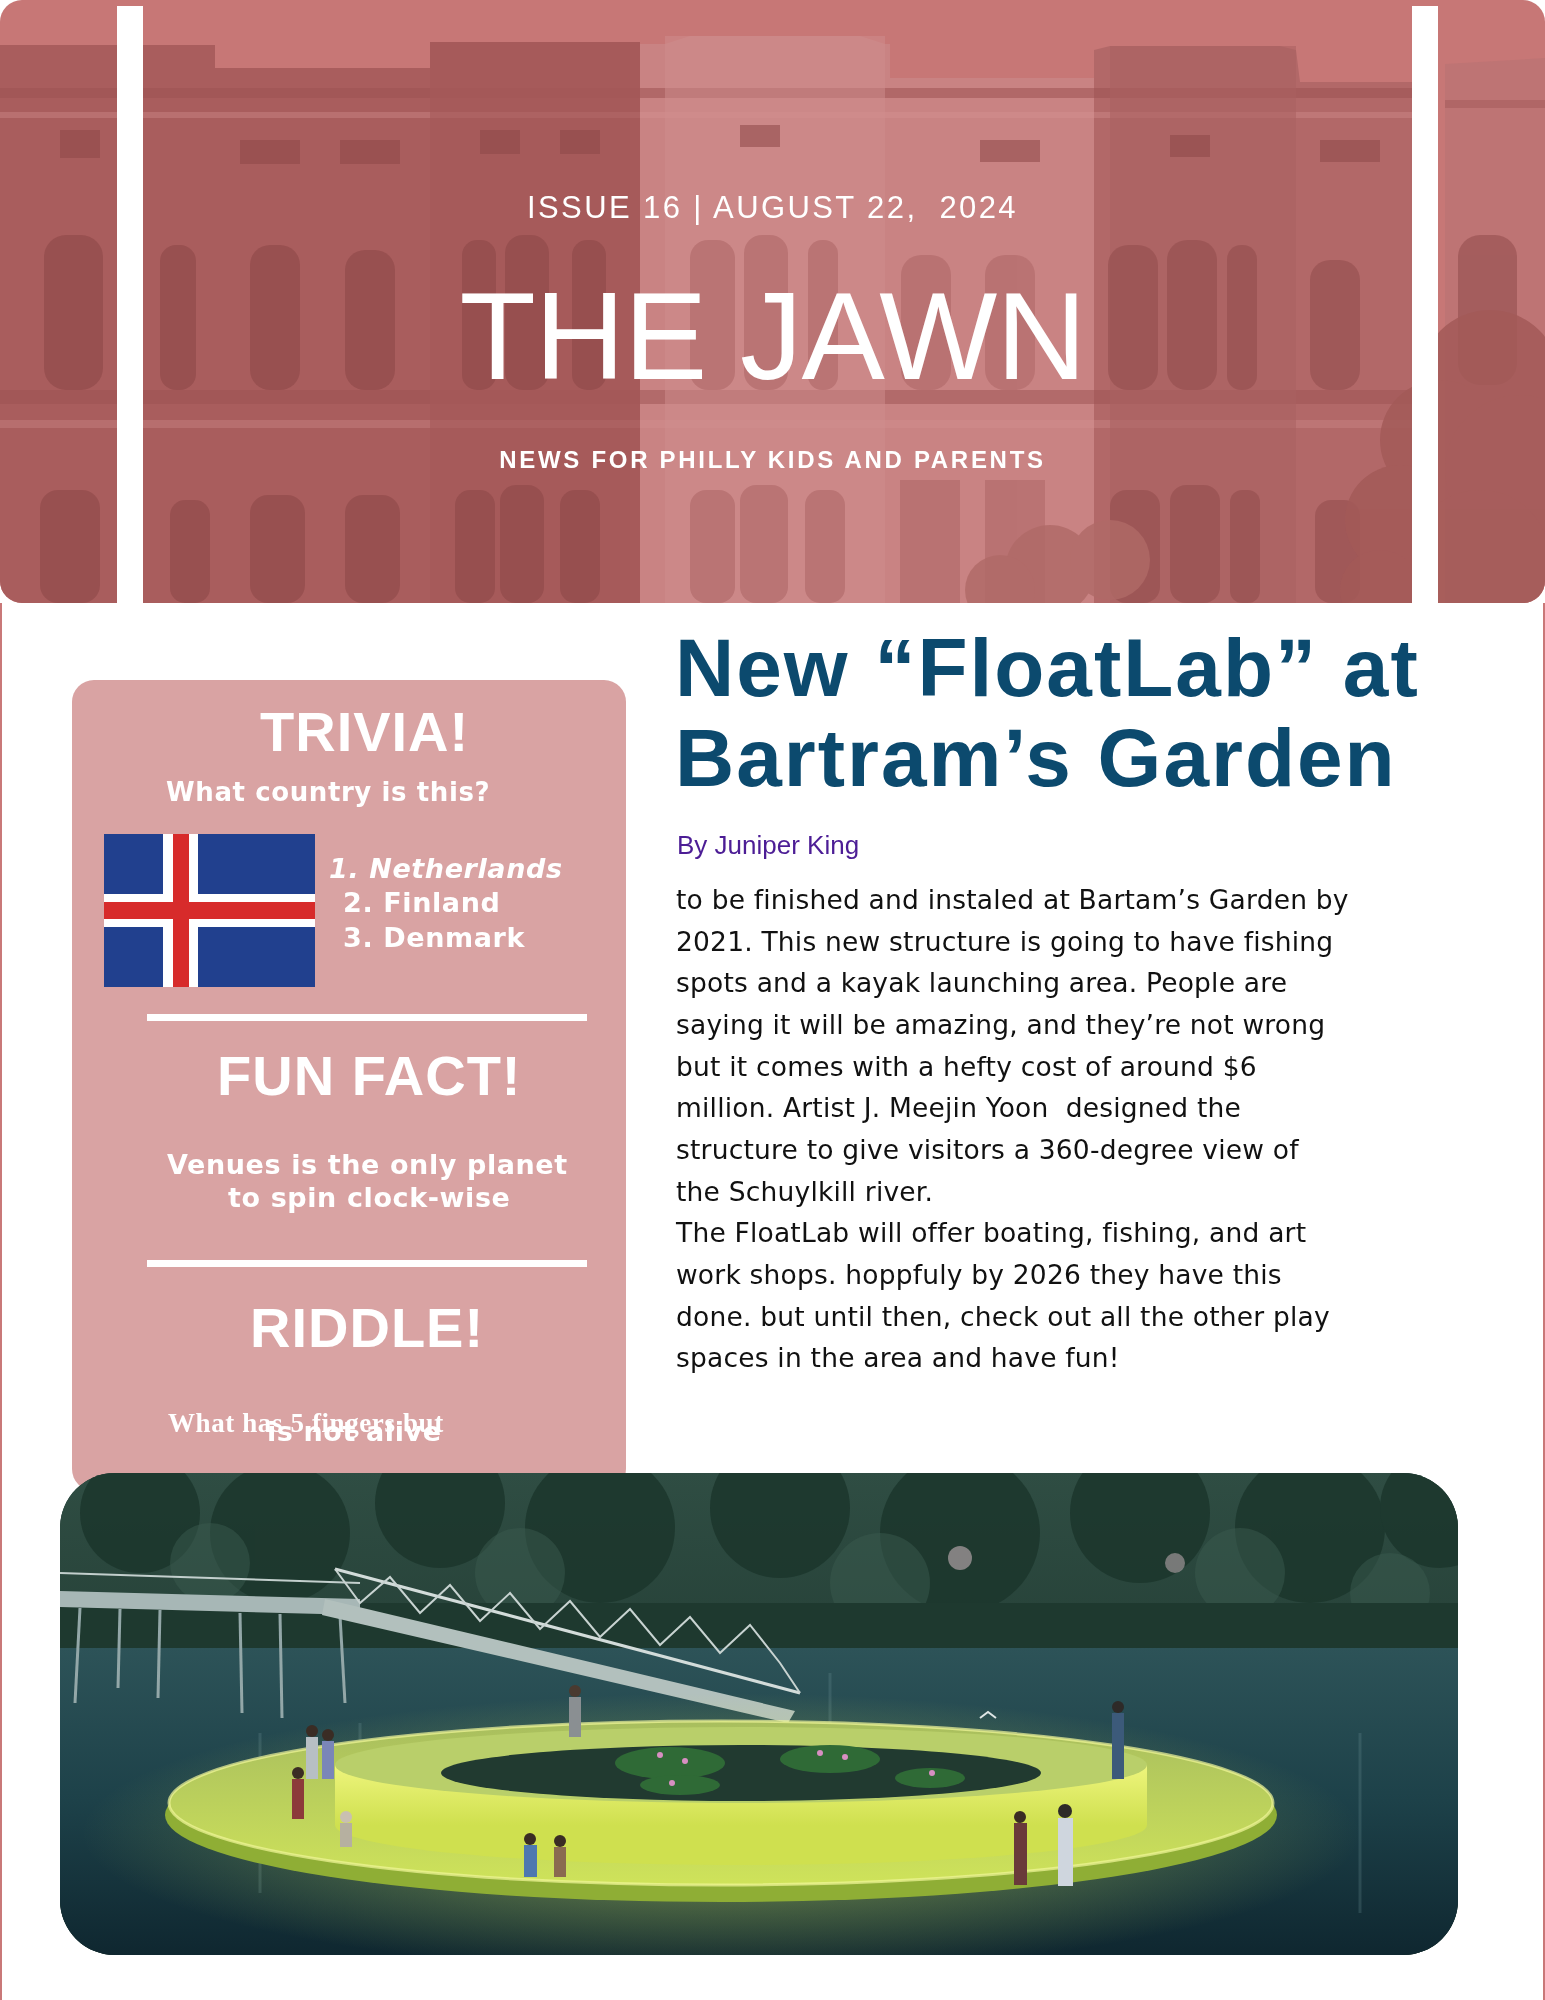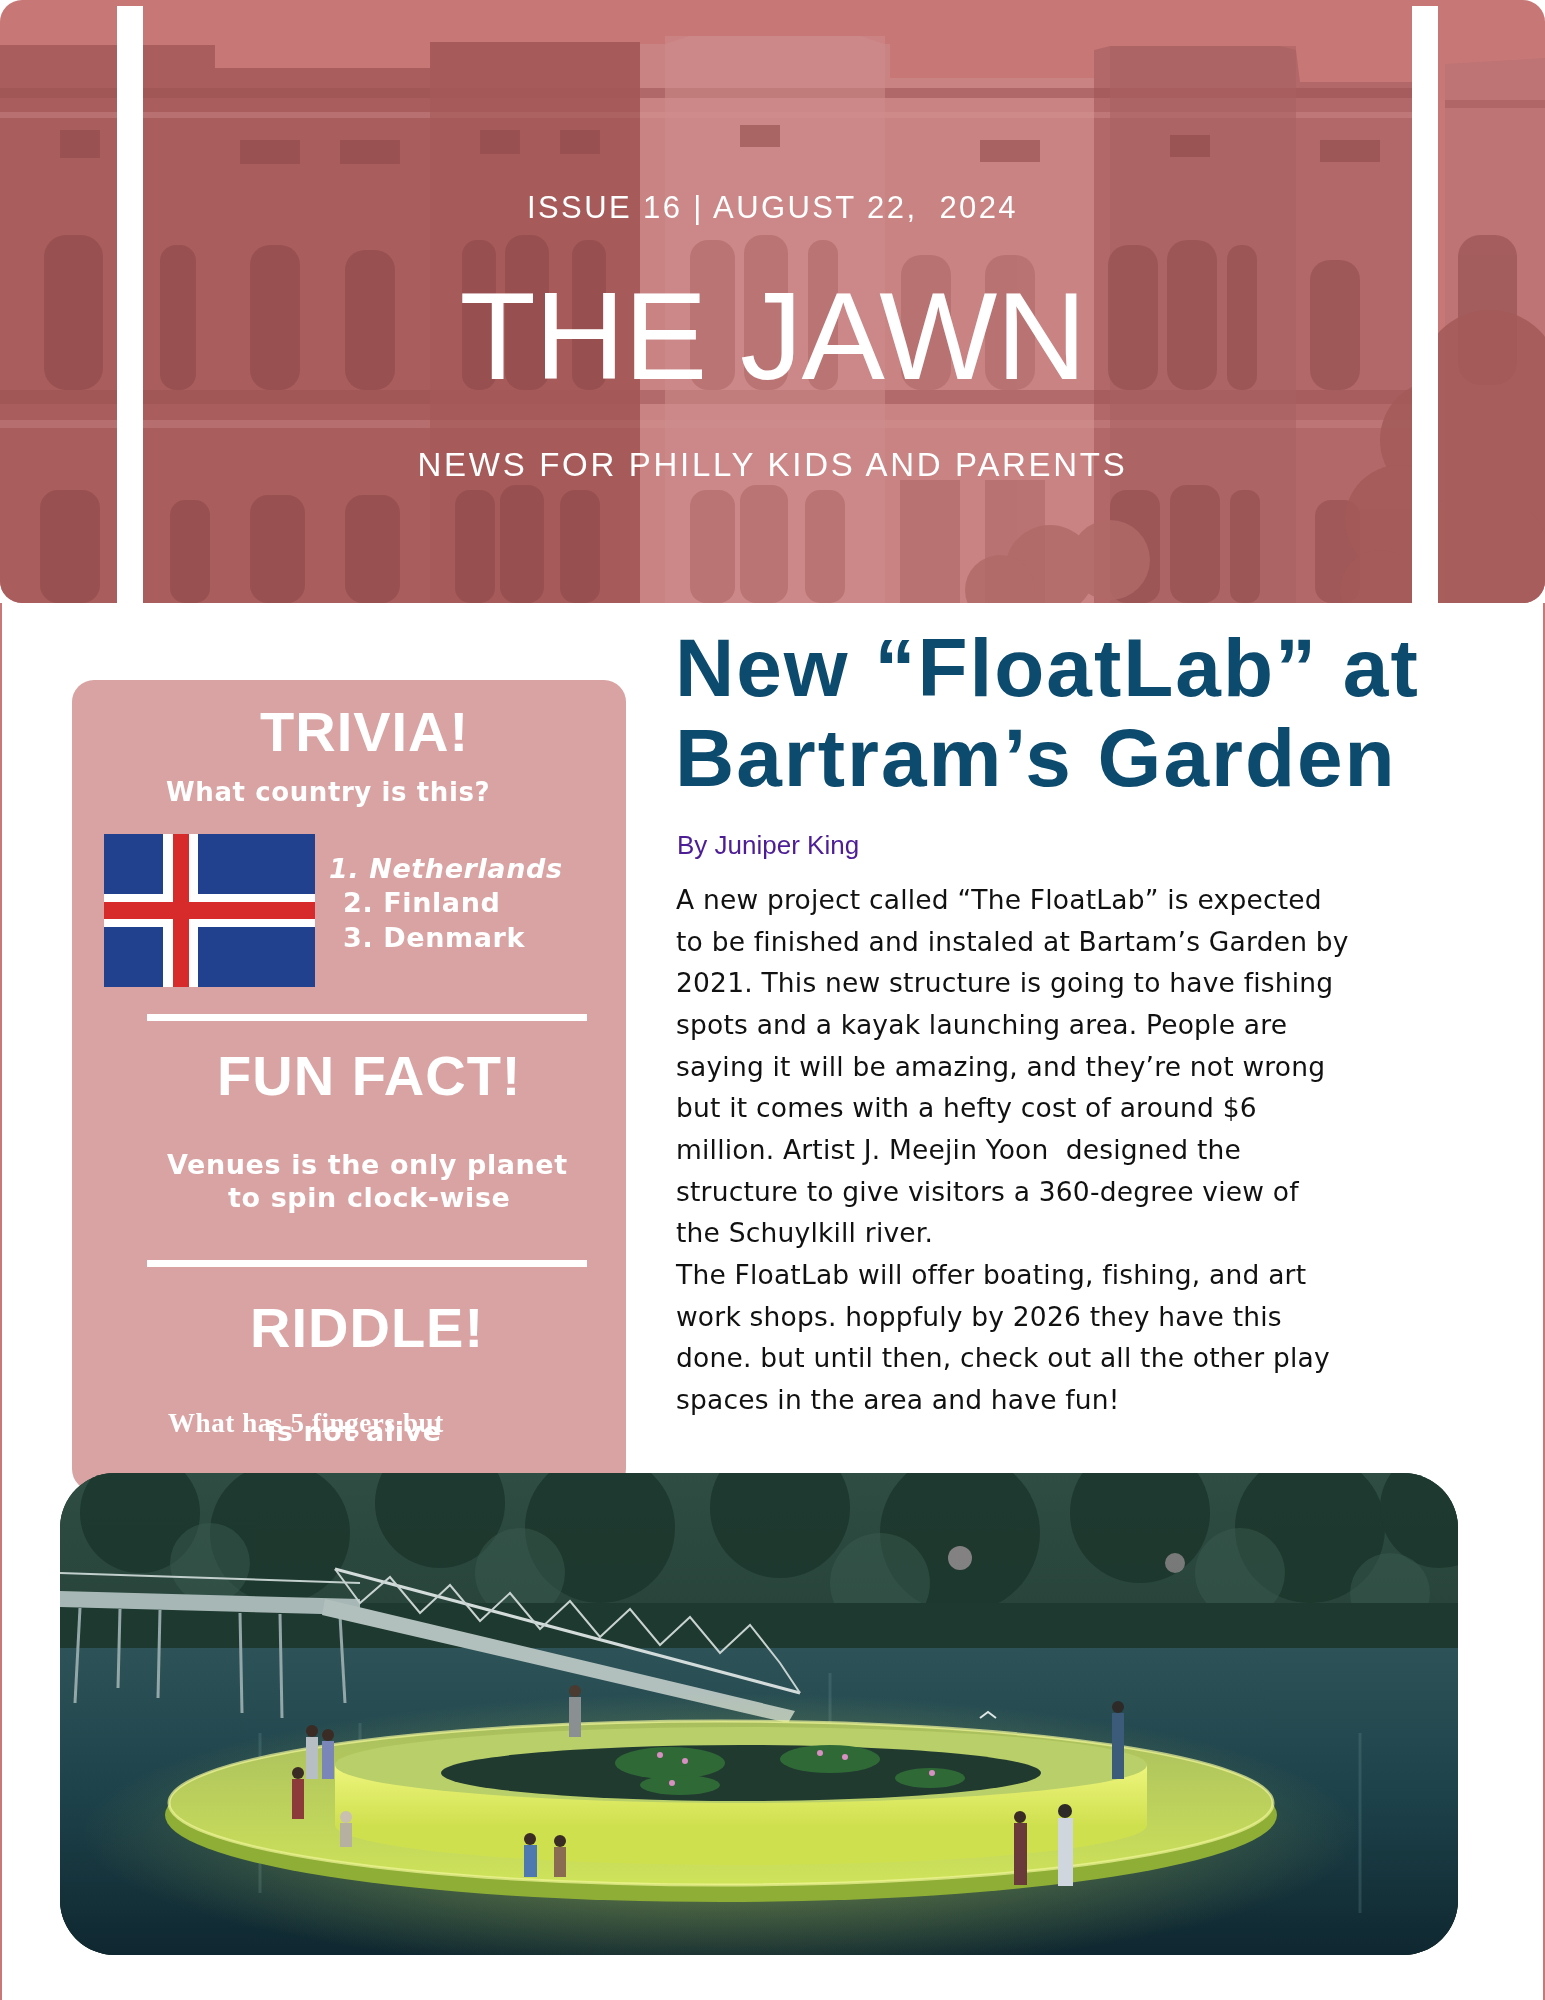--- a/index.html
+++ b/index.html
@@ -16,21 +16,21 @@
   
   #header { left: 0; top: 0; width: 1545px; height: 603px; overflow: hidden; }
   #header svg { position: absolute; left: 0; top: 0; }
   .header-bar { position: absolute; top: 6px; width: 26px; height: 597px; background: #ffffff; }
   .h-text {
     position: absolute; left: 0; width: 1545px; text-align: center;
     color: #ffffff; line-height: 1; white-space: pre;
   }
   #issue-line { top: 192px; font-size: 31px; letter-spacing: 2.4px; font-weight: 400; }
   #masthead-title { top: 273px; font-size: 125px; font-weight: 400; letter-spacing: -1px; }
-  #tagline { top: 448px; font-size: 33px; letter-spacing: 2.7px; font-weight: 400; }
+  #tagline { top: 448px; font-size: 24px; letter-spacing: 2.7px; font-weight: 700; }
 
   .page-edge { position: absolute; top: 603px; width: 2px; height: 1397px; background: #c97878; }
 
   
   #sidebar { left: 72px; top: 636px; width: 554px; height: 811px; background: #d9a3a3; margin-top: 44px; }
   .sb-abs { position: absolute; color: #ffffff; line-height: 1; white-space: pre; }
   .sb-heading { font-family: "Liberation Sans", sans-serif; font-weight: 700; font-size: 56px; letter-spacing: 1px; }
   .sb-text { font-family: "DejaVu Sans", sans-serif; font-weight: 700; font-size: 27px; letter-spacing: 0.6px; }
   .divider { position: absolute; height: 7px; background: #ffffff; }
 
@@ -201,21 +201,20 @@
     <div class="sb-abs sb-heading" style="left:178px; top:620px;">RIDDLE!</div>
     <div class="sb-abs sb-text" style="left:96px; top:730px;font-family:Liberation Serif, serif;">What has 5 fingers but</div>
     <div class="sb-abs sb-text" style="left:195px; top:738px;">is not alive</div>
   </div>
 
   <div class="art-title" style="top:627px;">New “FloatLab” at</div>
   <div class="art-title" style="top:717px;">Bartram’s Garden</div>
   <div id="byline">By Juniper King</div>
 
   <div id="article-body">
-    <span class="line">A new project called “The FloatLab” is expected</span>
     <span class="line">to be finished and instaled at Bartam’s Garden by</span>
     <span class="line">2021. This new structure is going to have fishing</span>
     <span class="line">spots and a kayak launching area. People are</span>
     <span class="line">saying it will be amazing, and they’re not wrong</span>
     <span class="line">but it comes with a hefty cost of around $6</span>
     <span class="line">million. Artist J. Meejin Yoon  designed the</span>
     <span class="line">structure to give visitors a 360-degree view of</span>
     <span class="line">the Schuylkill river.</span>
     <span class="line">The FloatLab will offer boating, fishing, and art</span>
     <span class="line">work shops. hoppfuly by 2026 they have this</span>

